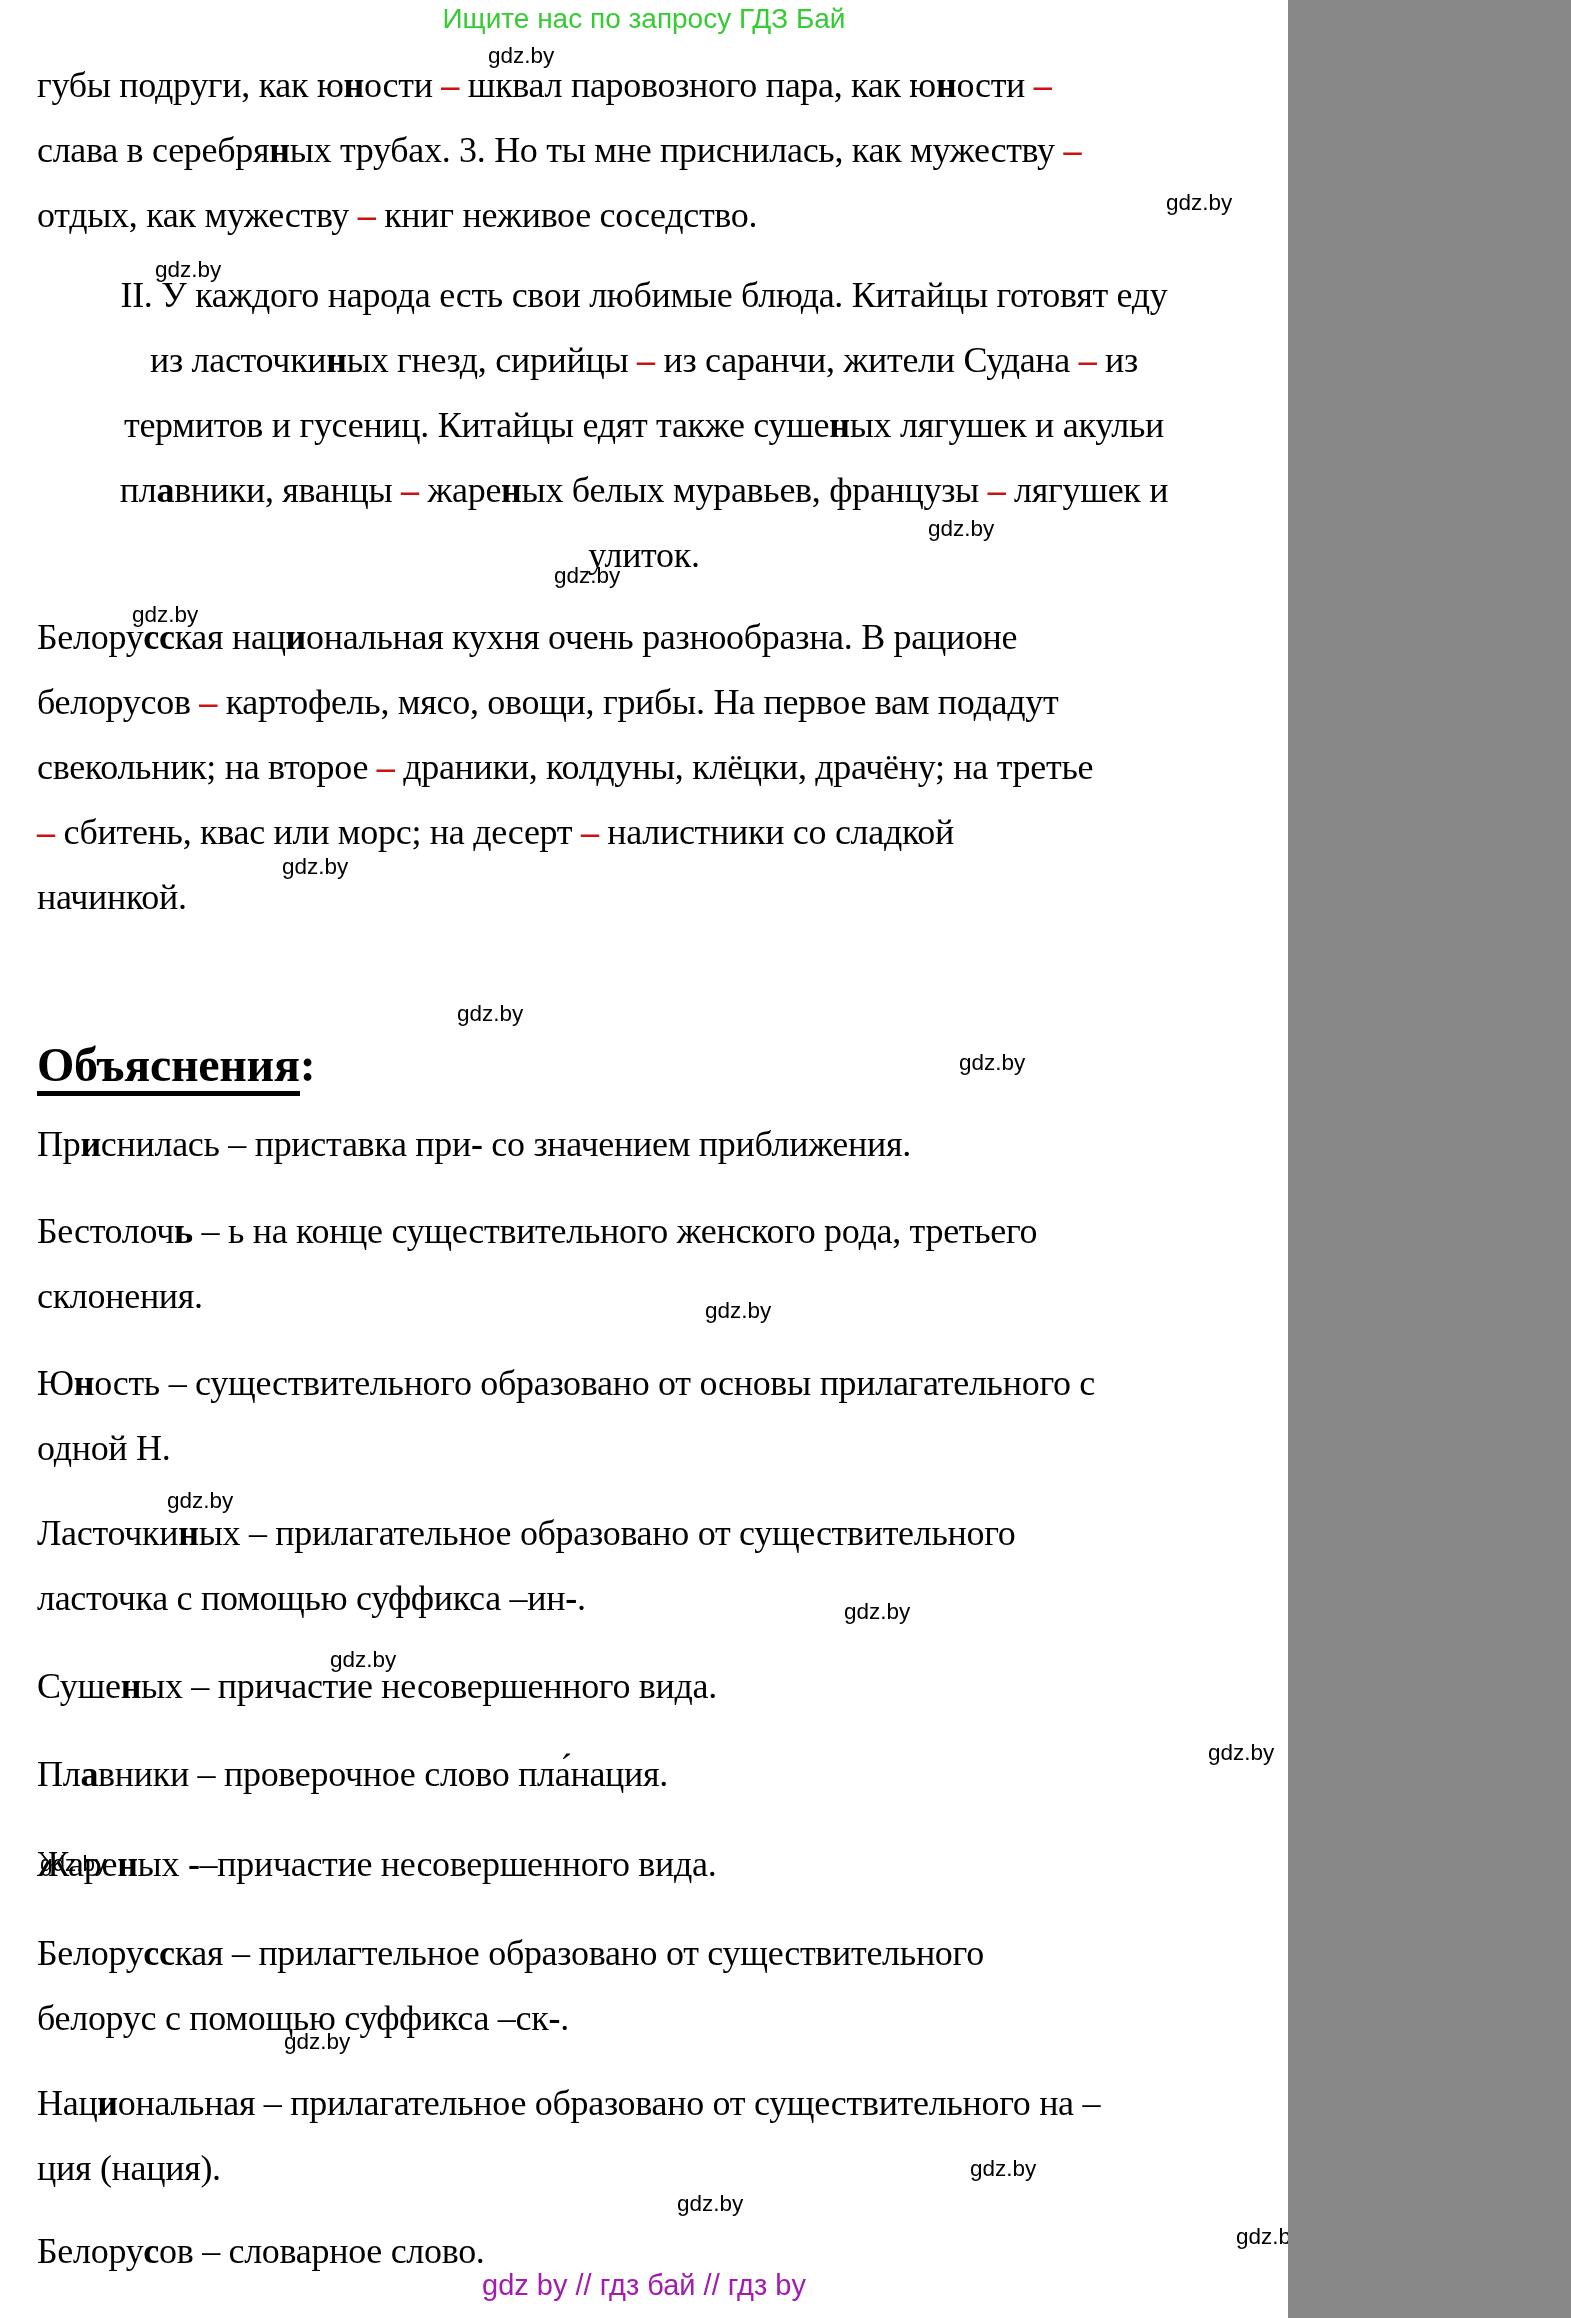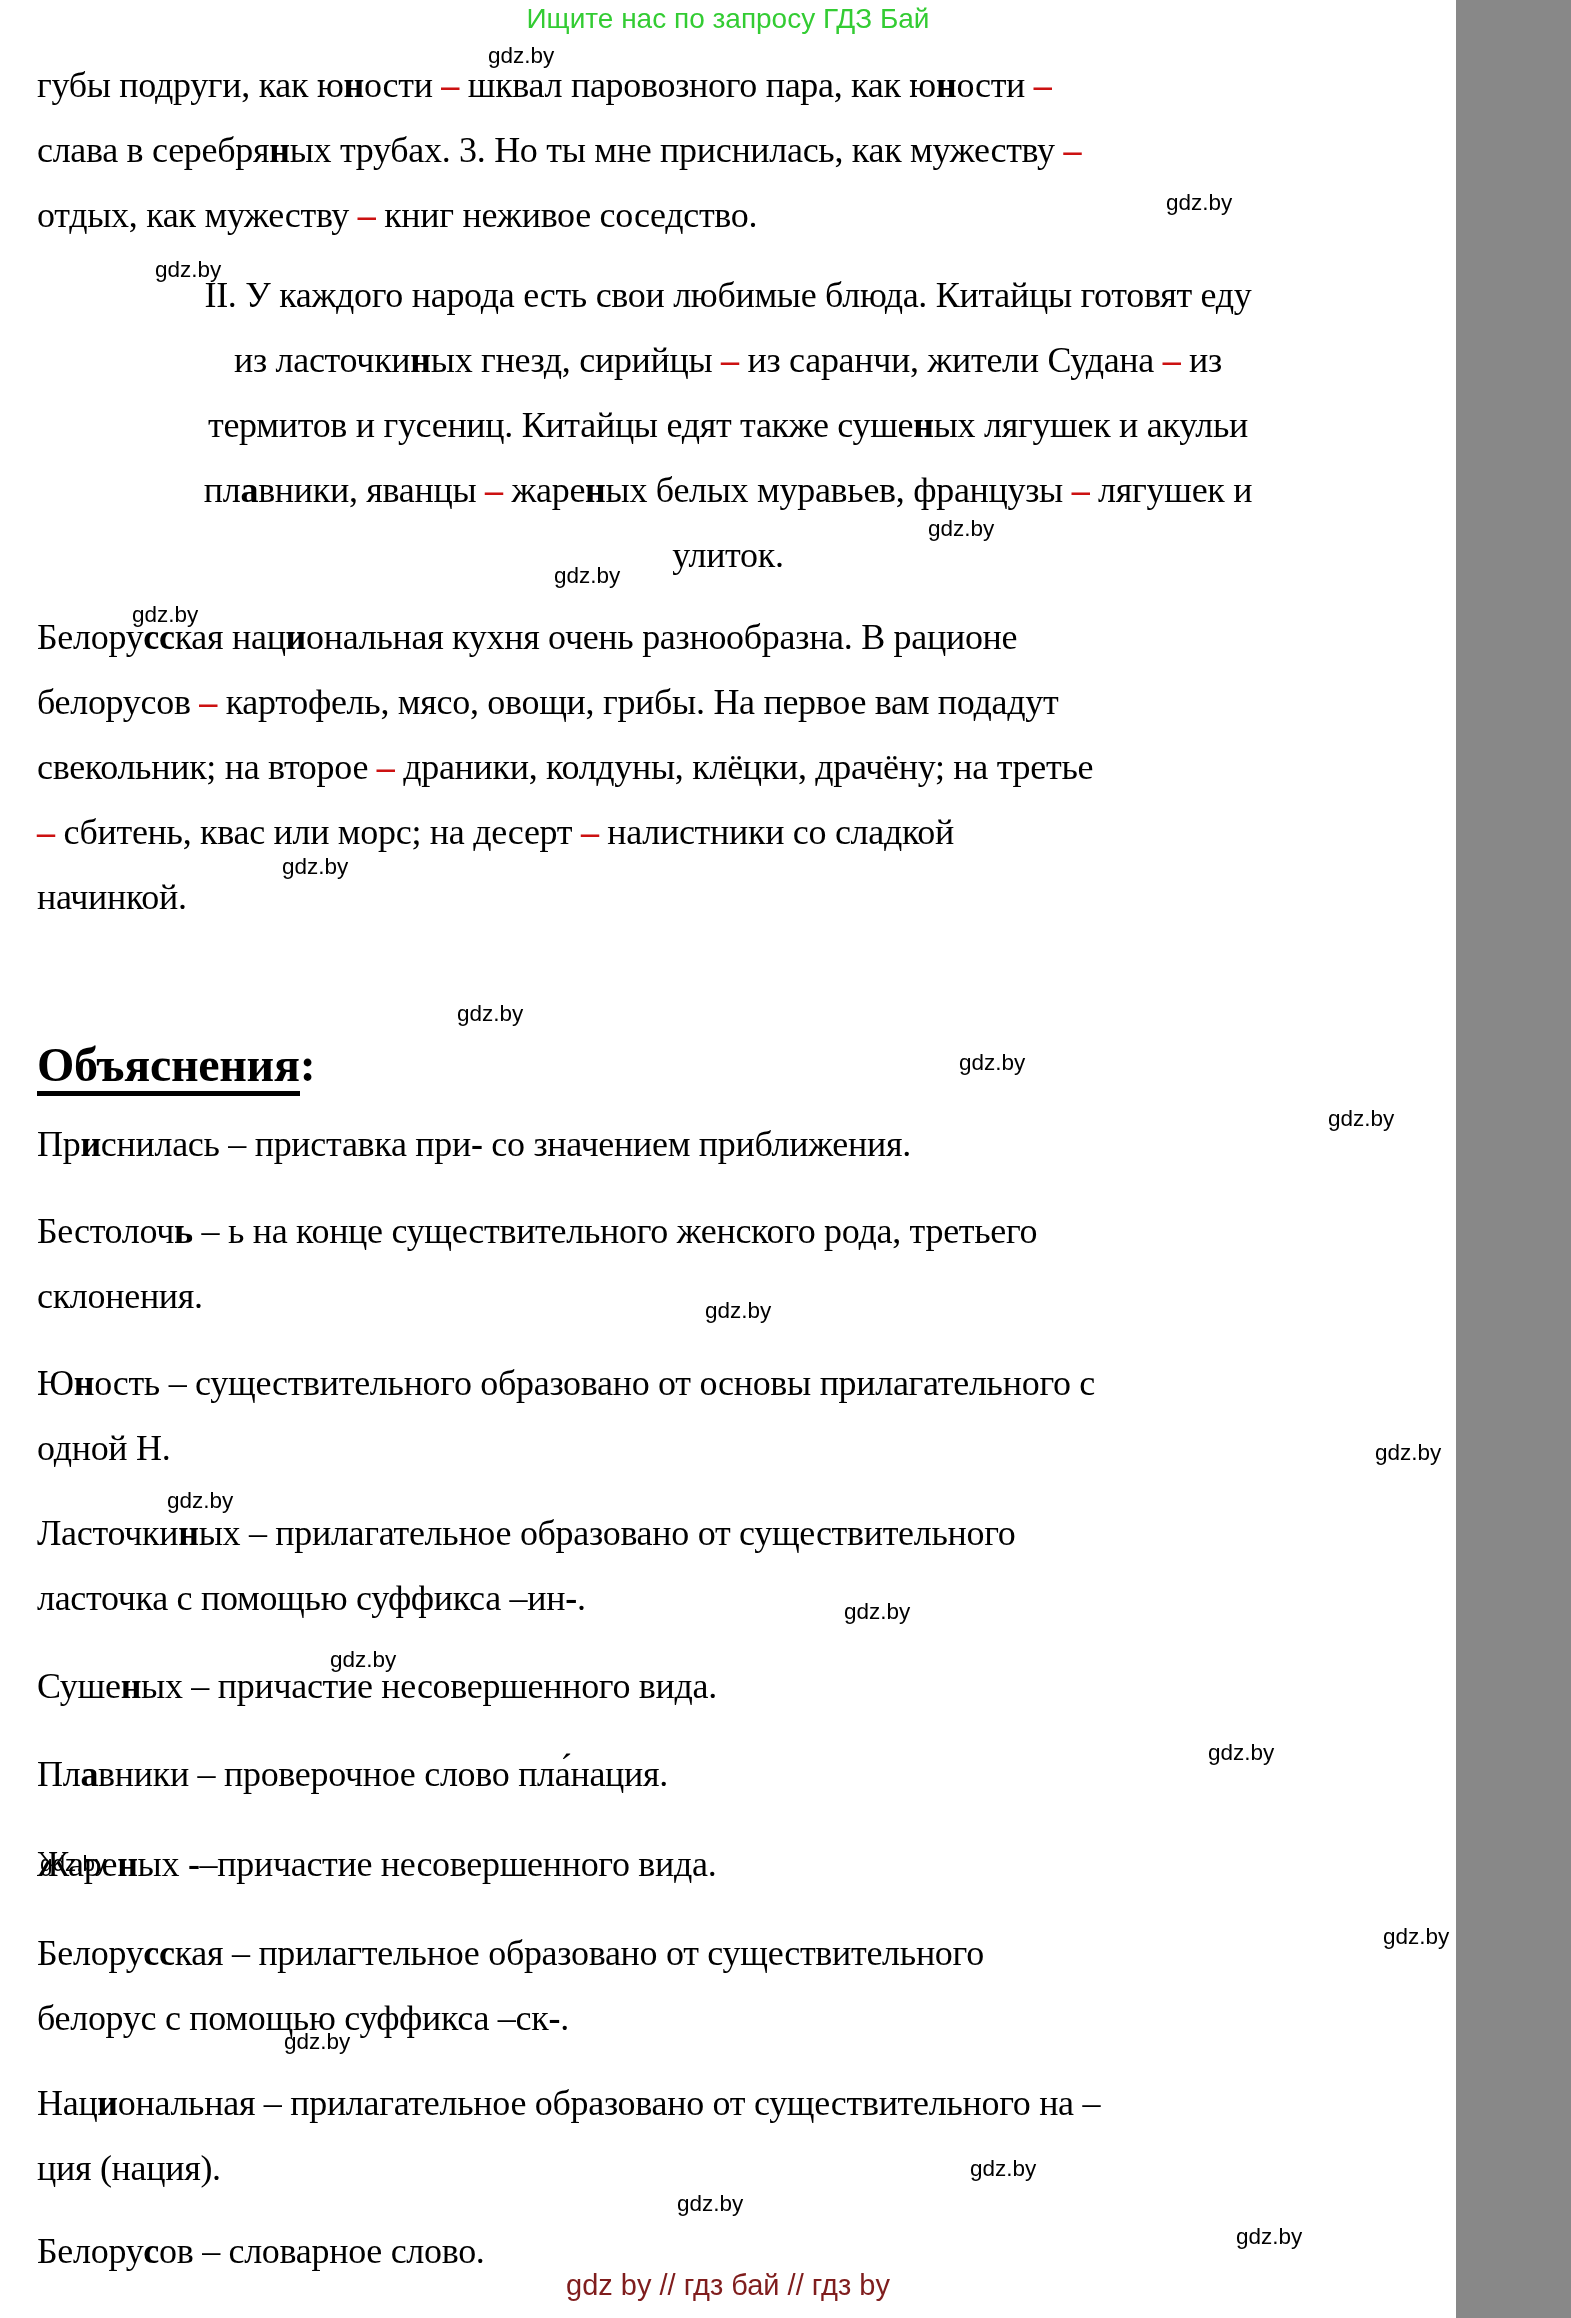--- a/index.html
+++ b/index.html
@@ -1,18 +1,18 @@
 <!DOCTYPE html>
 <html style="font-size:13.3px"><head>
 <meta charset="utf-8">
 <style>
   html,body{margin:0;padding:0;background:#888;}
   .page{
     position:relative;
-    width:1456px;height:2319px;
+    width:1288px;height:2319px;
     background:#ffffff;
     overflow:hidden;
     font-family:"Liberation Serif", serif;
   }
   .promo{
     position:absolute;top:1.7px;left:0;width:100%;
     text-align:center;
     font-family:"Liberation Sans", sans-serif;
     font-size:28px;line-height:33px;
     color:#33cc33;
@@ -38,21 +38,21 @@
     font-family:"Liberation Sans", sans-serif;
     font-size:22.5px;line-height:25px;
     color:#000000;
     white-space:nowrap;
   }
   .footer{
     position:absolute;top:2268px;left:0;width:100%;
     text-align:center;
     font-family:"Liberation Sans", sans-serif;
     font-size:29px;line-height:35px;
-    color:#7f1d1d;
+    color:#a21caf;
   }
 </style>
 </head>
 <body>
 
 <div class="page">
   <div class="promo">Ищите нас по запросу ГДЗ Бай</div>
   <div class="doc">
       <div class="block" style="margin-top: 53px;">
         <div class="line"><span>губы подруги, как ю</span><span class="b">н</span><span>ости </span><span class="red-dash">–</span><span> шквал паровозного пара, как ю</span><span class="b">н</span><span>ости </span><span class="red-dash">–</span></div>

